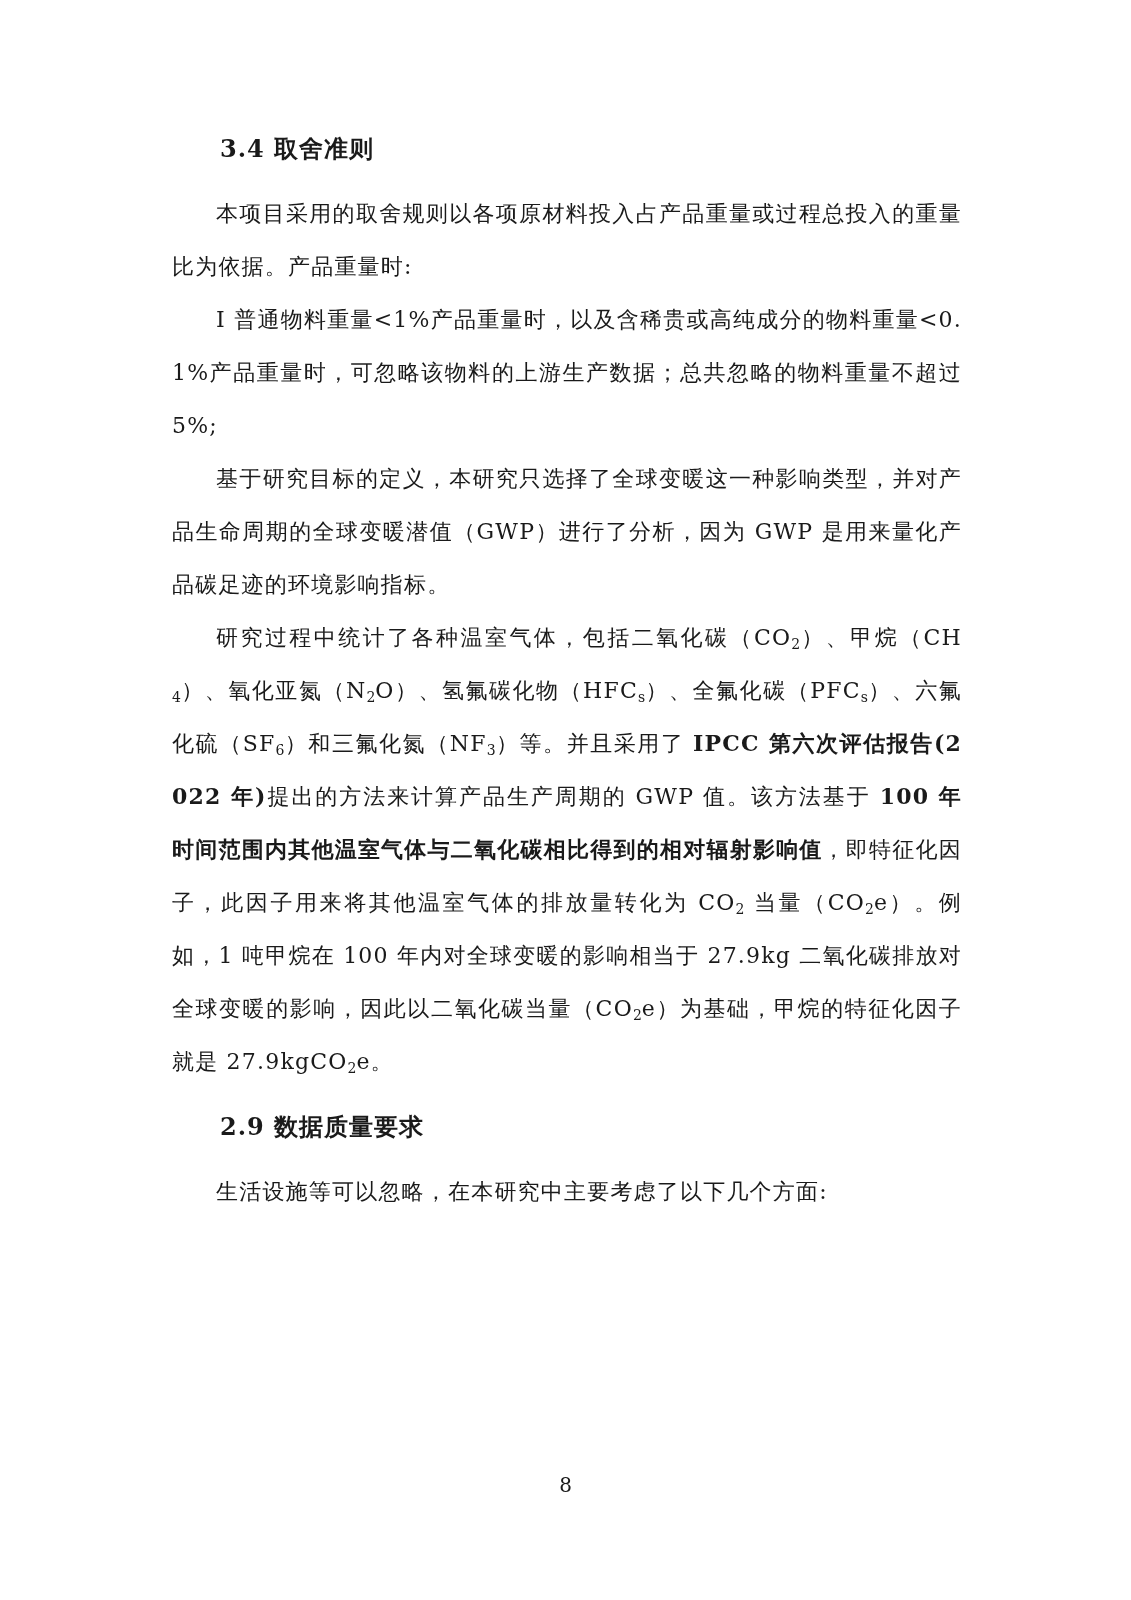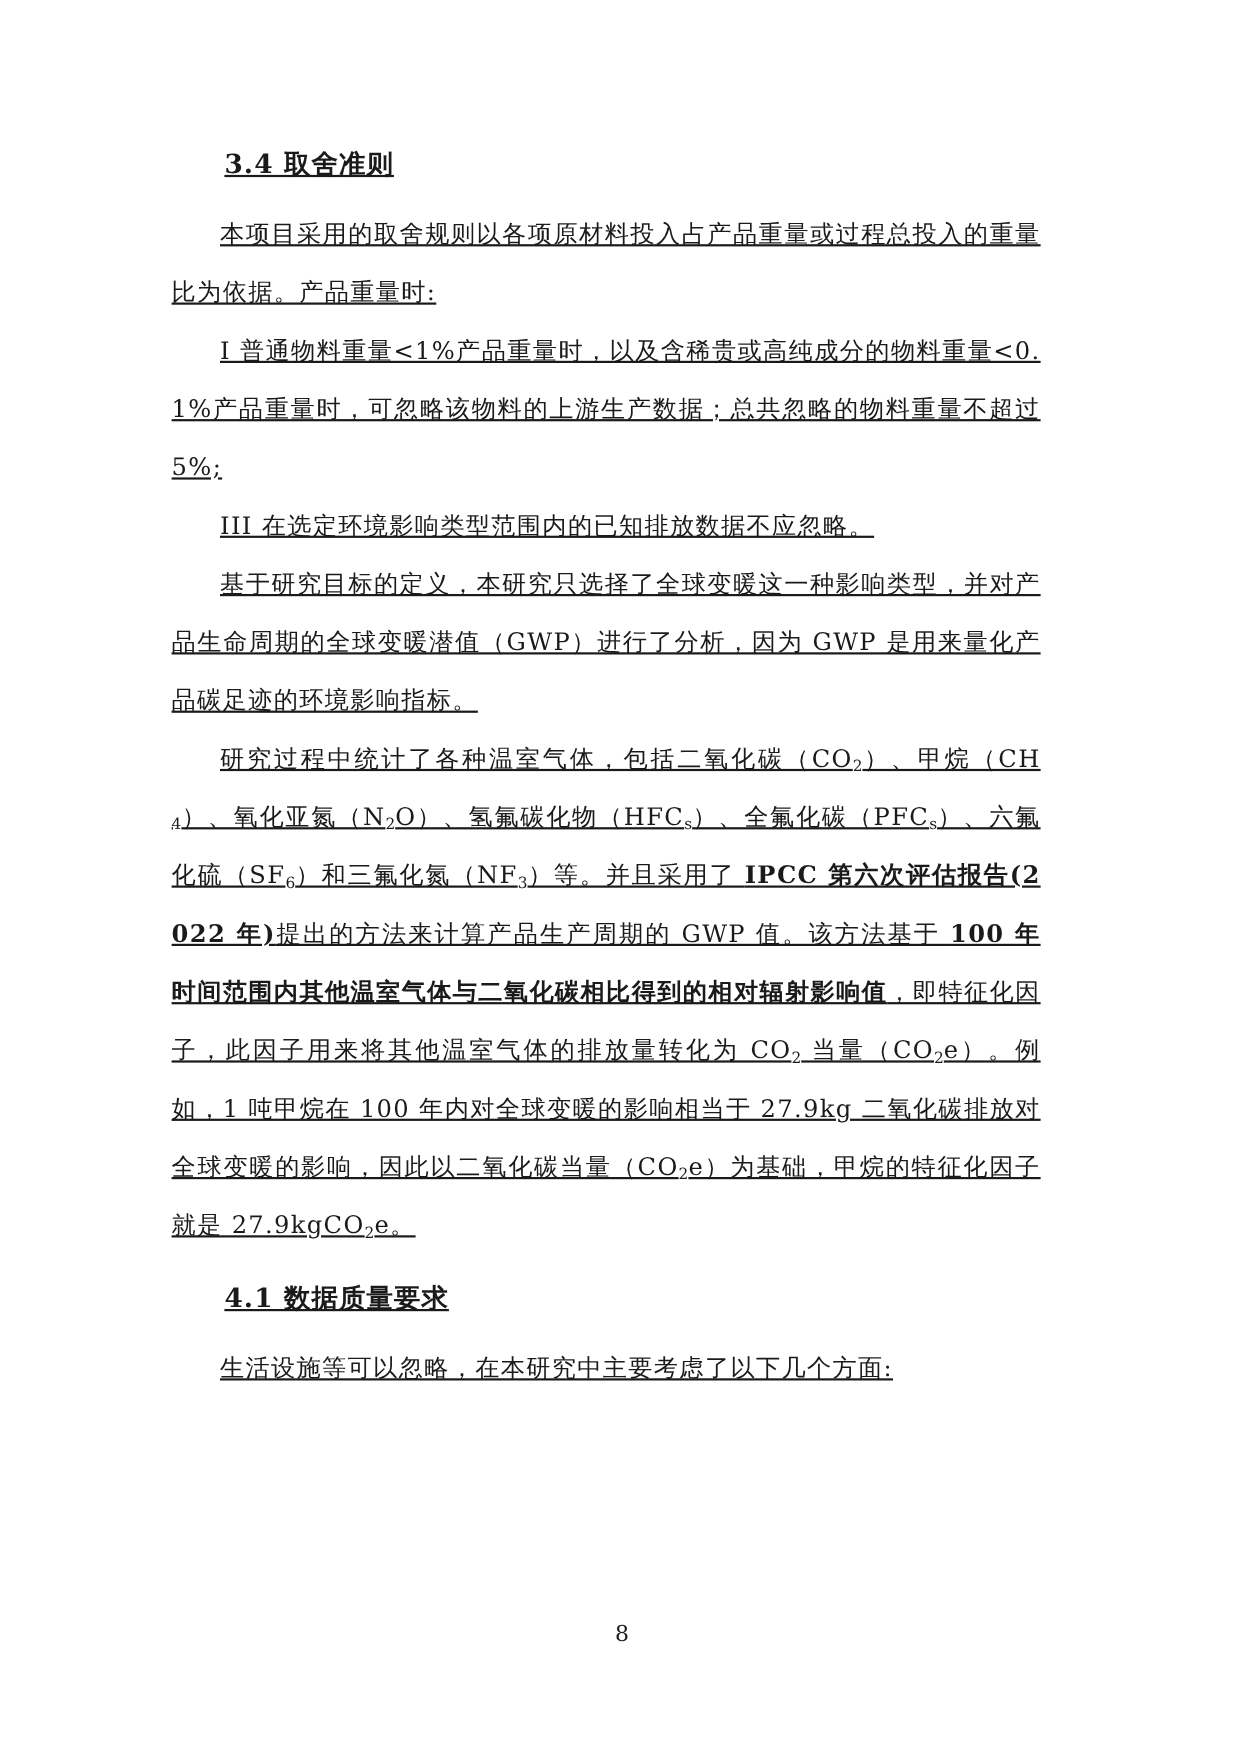--- a/index.html
+++ b/index.html
@@ -9,23 +9,22 @@
     height: 1600px;
     margin: 0 auto;
     background: #ffffff;
     overflow: hidden;
     color: #1a1a1a;
     font-family: "DejaVu Serif", "Liberation Serif", serif;
   }
   .content {
     position: absolute;
     top: 110px;
-    left: 156px;
+    left: 172px;
     width: 790px;
-    text-decoration: underline;
   }
   .para {
     margin: 0;
     text-indent: 2em;
     text-align: justify;
     font-size: 22px;
     line-height: 53px;
     letter-spacing: 1.2px;
     font-weight: 400;
     word-break: break-all;
@@ -57,20 +56,19 @@
   }
 </style>
 </head>
 <body>
 
 <div class="page">
   <div class="content">
     <h2 class="heading"><span class="b">3.4 取舍准则</span></h2>
     <p class="para"><span>本项目采用的取舍规则以各项原材料投入占产品重量或过程总投入的重量比为依据。产品重量时:</span></p>
     <p class="para"><span>I 普通物料重量&lt;1%产品重量时，以及含稀贵或高纯成分的物料重量&lt;0.1%产品重量时，可忽略该物料的上游生产数据；总共忽略的物料重量不超过 5%;</span></p>
-    <p class="para"><span>III 在选定环境影响类型范围内的已知排放数据不应忽略。</span></p>
     <p class="para"><span>基于研究目标的定义，本研究只选择了全球变暖这一种影响类型，并对产品生命周期的全球变暖潜值（GWP）进行了分析，因为 GWP 是用来量化产品碳足迹的环境影响指标。</span></p>
     <p class="para"><span>研究过程中统计了各种温室气体，包括二氧化碳（CO</span><sub class="sub">2</sub><span>）、甲烷（CH</span><sub class="sub">4</sub><span>）、氧化亚氮（N</span><sub class="sub">2</sub><span>O）、氢氟碳化物（HFC</span><sub class="sub">s</sub><span>）、全氟化碳（PFC</span><sub class="sub">s</sub><span>）、六氟化硫（SF</span><sub class="sub">6</sub><span>）和三氟化氮（NF</span><sub class="sub">3</sub><span>）等。并且采用了 </span><span class="b">IPCC 第六次评估报告(2022 年)</span><span>提出的方法来计算产品生产周期的 GWP 值。该方法基于 </span><span class="b">100 年时间范围内其他温室气体与二氧化碳相比得到的相对辐射影响值</span><span>，即特征化因子，此因子用来将其他温室气体的排放量转化为 CO</span><sub class="sub">2</sub><span> 当量（CO</span><sub class="sub">2</sub><span>e）。例如，1 吨甲烷在 100 年内对全球变暖的影响相当于 27.9kg 二氧化碳排放对全球变暖的影响，因此以二氧化碳当量（CO</span><sub class="sub">2</sub><span>e）为基础，甲烷的特征化因子就是 27.9kgCO</span><sub class="sub">2</sub><span>e。</span></p>
-    <h2 class="heading"><span class="b">4.1 数据质量要求</span></h2>
+    <h2 class="heading"><span class="b">2.9 数据质量要求</span></h2>
     <p class="para"><span>生活设施等可以忽略，在本研究中主要考虑了以下几个方面:</span></p>
   </div>
   <div class="page-footer">8</div>
 </div>
 
 </body></html>

